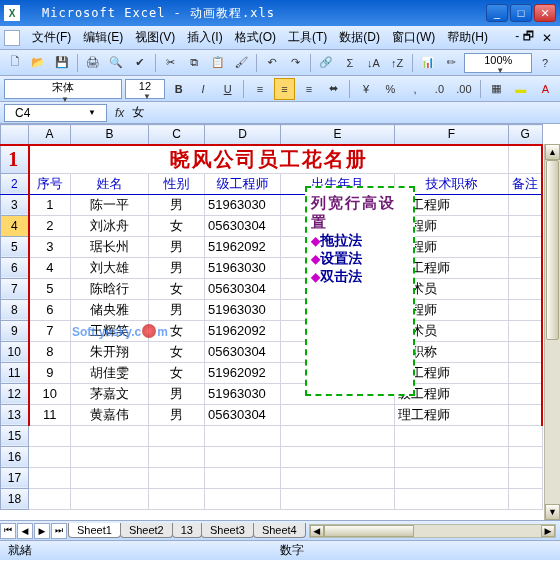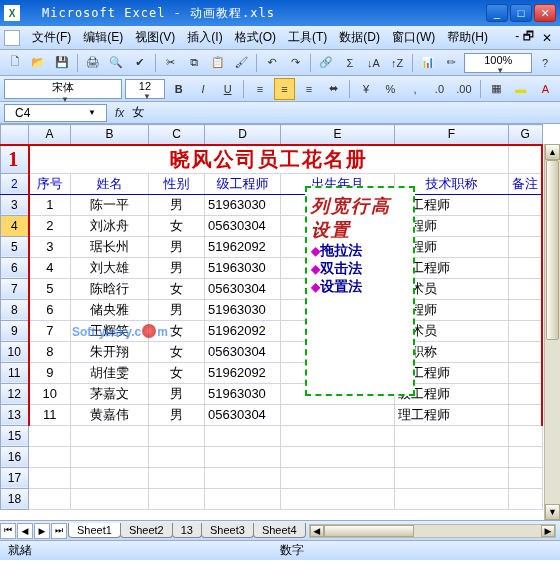--- a/index.html
+++ b/index.html
@@ -36,21 +36,21 @@
 td.cell.leftb { border-left: 2px solid #c00;}
 td.cell.rightb { border-right: 2px solid #c00;}
 .title-row td { font-size: 20px; font-weight: bold; color: #c00; letter-spacing: 2px; border-top: 2px solid #c00; font-family:"KaiTi","SimSun";}
 .hdr-row td { color: #00c; border-bottom:1px solid #00c;}
 .last-data td { border-bottom: 2px solid #c00; }
 .scroll-v { position:absolute; right:0; top:20px; bottom:0; width:16px; background:#e3e1d1; border-left:1px solid #bba;}
 .scroll-v .thumb { position:absolute; top:16px; height:180px; left:1px;right:1px; background:linear-gradient(90deg,#fdfcf7,#cec9b0); border:1px solid #aa8; border-radius:2px;}
 .scroll-v .arr { position:absolute;left:0;right:0;height:16px;background:linear-gradient(#fdfcf7,#cec9b0);border:1px solid #aa8;font-size:9px;display:flex;align-items:center;justify-content:center;}
 .scroll-v .arr.up{top:0;} .scroll-v .arr.dn{bottom:0;}
 .callout { position:absolute; left:305px; top:62px; width:110px; height:210px; border:2px dashed #0a0; background:#fff; padding:6px 4px; font-size:14px;}
-.callout .t1 { color:#b91c1c; font-weight:bold; font-style:italic; letter-spacing:2px; font-size:18px;}
+.callout .t1 { color:#701a75; font-weight:bold; letter-spacing:2px; font-size:15px;}
 .callout .t2 { color:#009; font-weight:bold; }
 .callout .dm { color:#c0c; font-size:12px;}
 .tabs-bar { height: 20px; background: linear-gradient(#e3efff,#c2dcff); display:flex; align-items:center; border-top:1px solid #9ac; font-size:11px;}
 .tab-nav { display:flex;}
 .tab-nav span{width:16px;height:16px;border:1px solid #9ac;background:#fff;display:flex;align-items:center;justify-content:center;font-size:9px;margin-right:1px;}
 .sheet-tabs { display:flex; }
 .sheet-tab { background:#fff; border:1px solid #888; border-top:none; padding:1px 8px; margin-right:-1px; border-radius:0 0 4px 4px;}
 .sheet-tab.active { background:#fff; font-weight:normal;}
 .sheet-tab:not(.active){background:#e8e8e8;}
 .hscroll { flex:1; height:14px; margin:0 4px; background:#e3e1d1; border:1px solid #bba; position:relative;}
@@ -340,22 +340,22 @@
           <td class="cell"></td>
           <td class="cell"></td>
           <td class="cell"></td>
           <td class="cell"></td>
         </tr>
       </tbody>
     </table>
   <div class="callout">
     <div class="t1">列宽行高设置</div>
     <div class="t2"><span class="dm">◆</span><span>拖拉法</span></div>
+    <div class="t2"><span class="dm">◆</span><span>设置法</span></div>
     <div class="t2"><span class="dm">◆</span><span>双击法</span></div>
-    <div class="t2"><span class="dm">◆</span><span>设置法</span></div>
   </div>
   <div class="watermark"><span>Soft.yesky.c</span><span class="dot"></span><span>m</span></div>
   <div class="scroll-v">
     <div class="arr up">▲</div>
     <div class="thumb"></div>
     <div class="arr dn">▼</div>
   </div>
 </div>
 
 <div class="tabs-bar">

